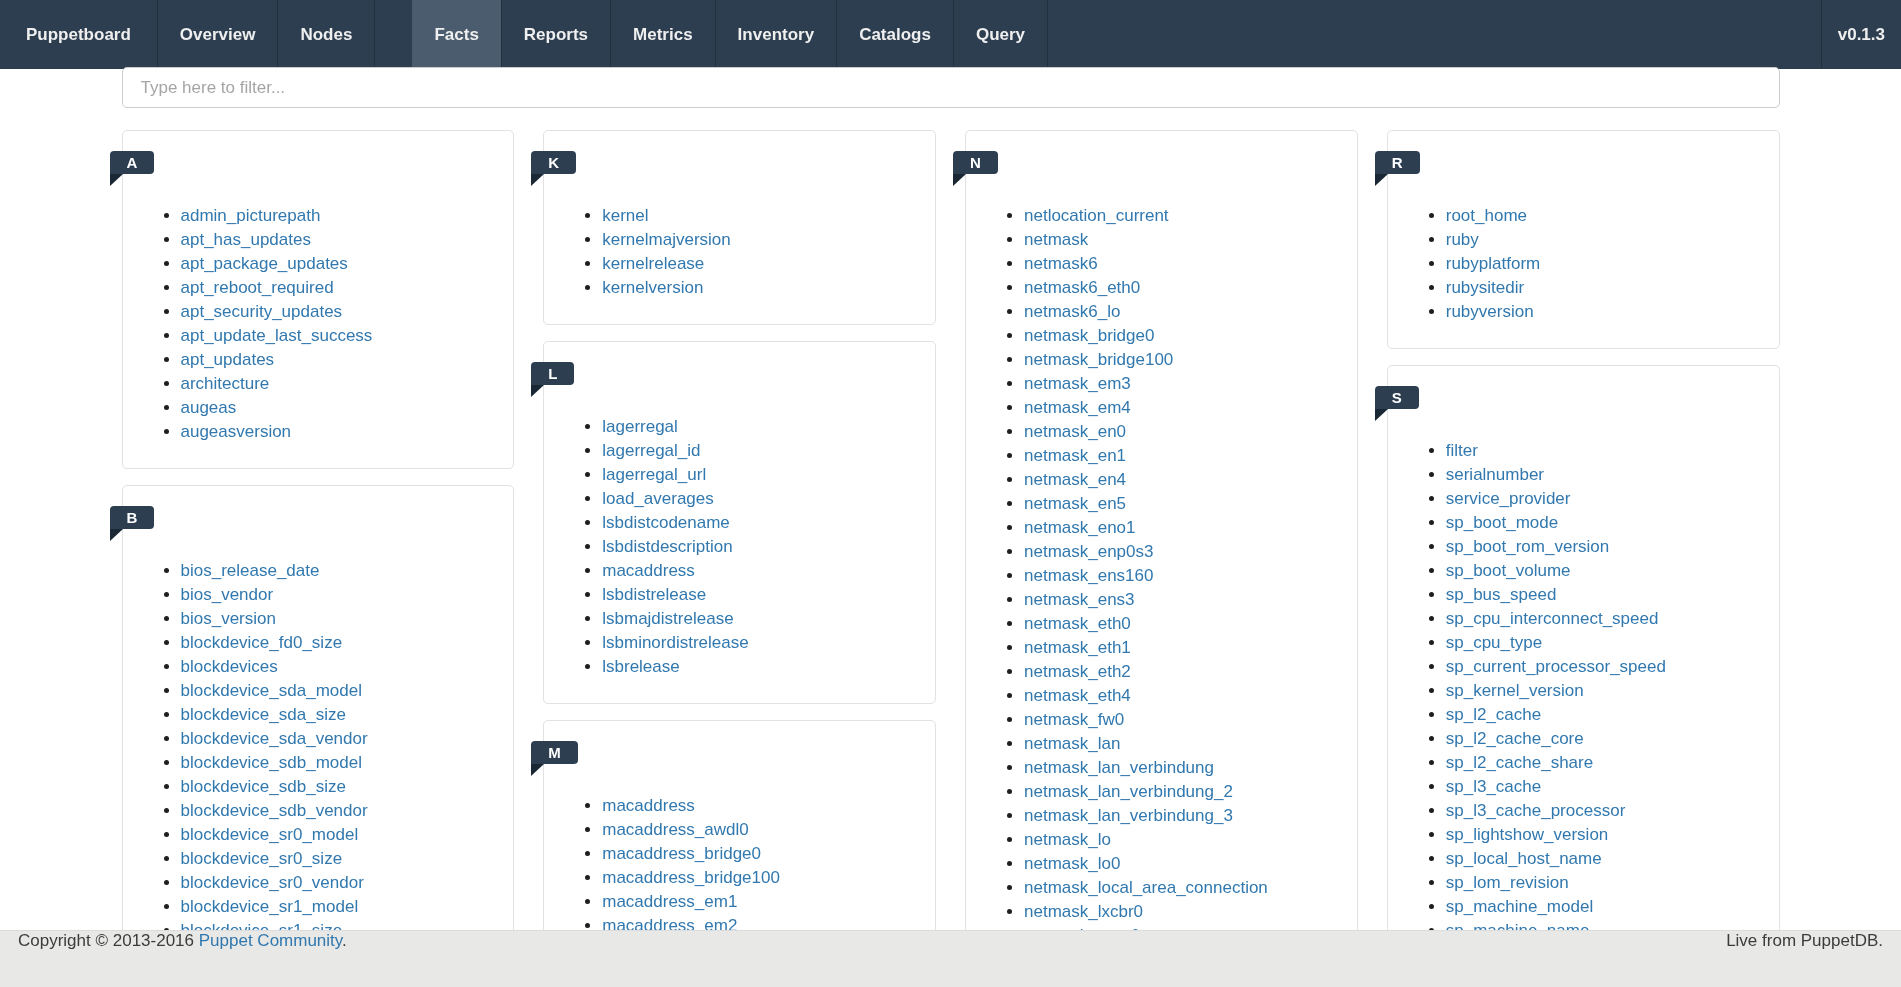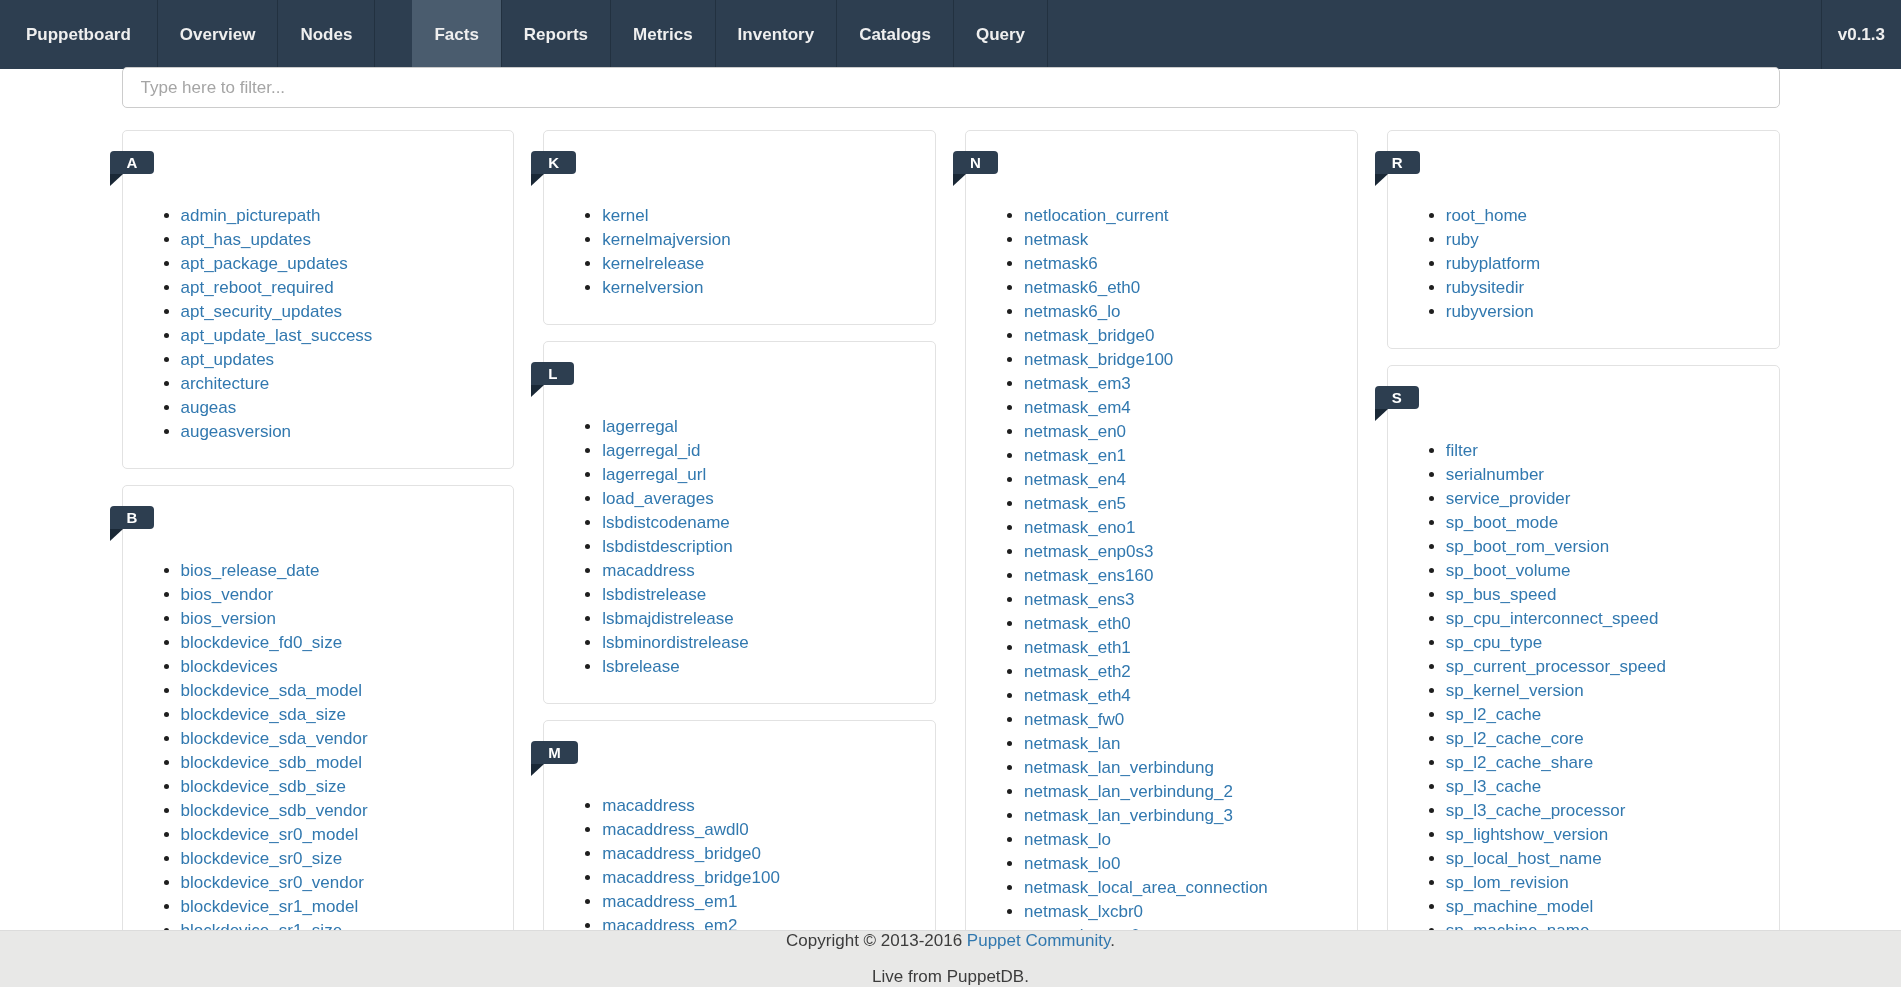--- a/index.html
+++ b/index.html
@@ -39,22 +39,22 @@
             font-size:15px; font-weight:bold; border-radius:4px 4px 4px 0; }
   .ribbon::after { content:""; position:absolute; left:0; top:100%; width:0; height:0;
                    border-top:12px solid #1a2836; border-right:13px solid transparent; }
   .panel ul { margin:30px 0 10px; padding-left:40px; list-style:disc; color:#1f1f1f; }
   .panel li { font-size:17px; line-height:24px; }
   .panel li a { color:#3178af; text-decoration:none; cursor:pointer; }
 
   
   .footer { position:absolute; left:0; bottom:0; width:1901px; height:57px;
             background:#e8e8e7; border-top:1px solid #dcdcdc;
-            display:flex; align-items:center; justify-content:space-between;
-            padding:0 18px; font-size:17px; color:#3c3c3c;flex-direction:column; }
+            display:flex; align-items:flex-start; justify-content:space-between;
+            padding:0 18px; font-size:17px; color:#3c3c3c; }
   .footer a { color:#3178af; text-decoration:none; cursor:pointer; }
 </style>
 </head>
 <body>
 
 <nav class="navbar">
   <div class="nav-item brand">Puppetboard</div>
   <div id="nav-items" style="display:flex;align-items:stretch;">
       <div class="nav-item">
         <span>Overview</span>

